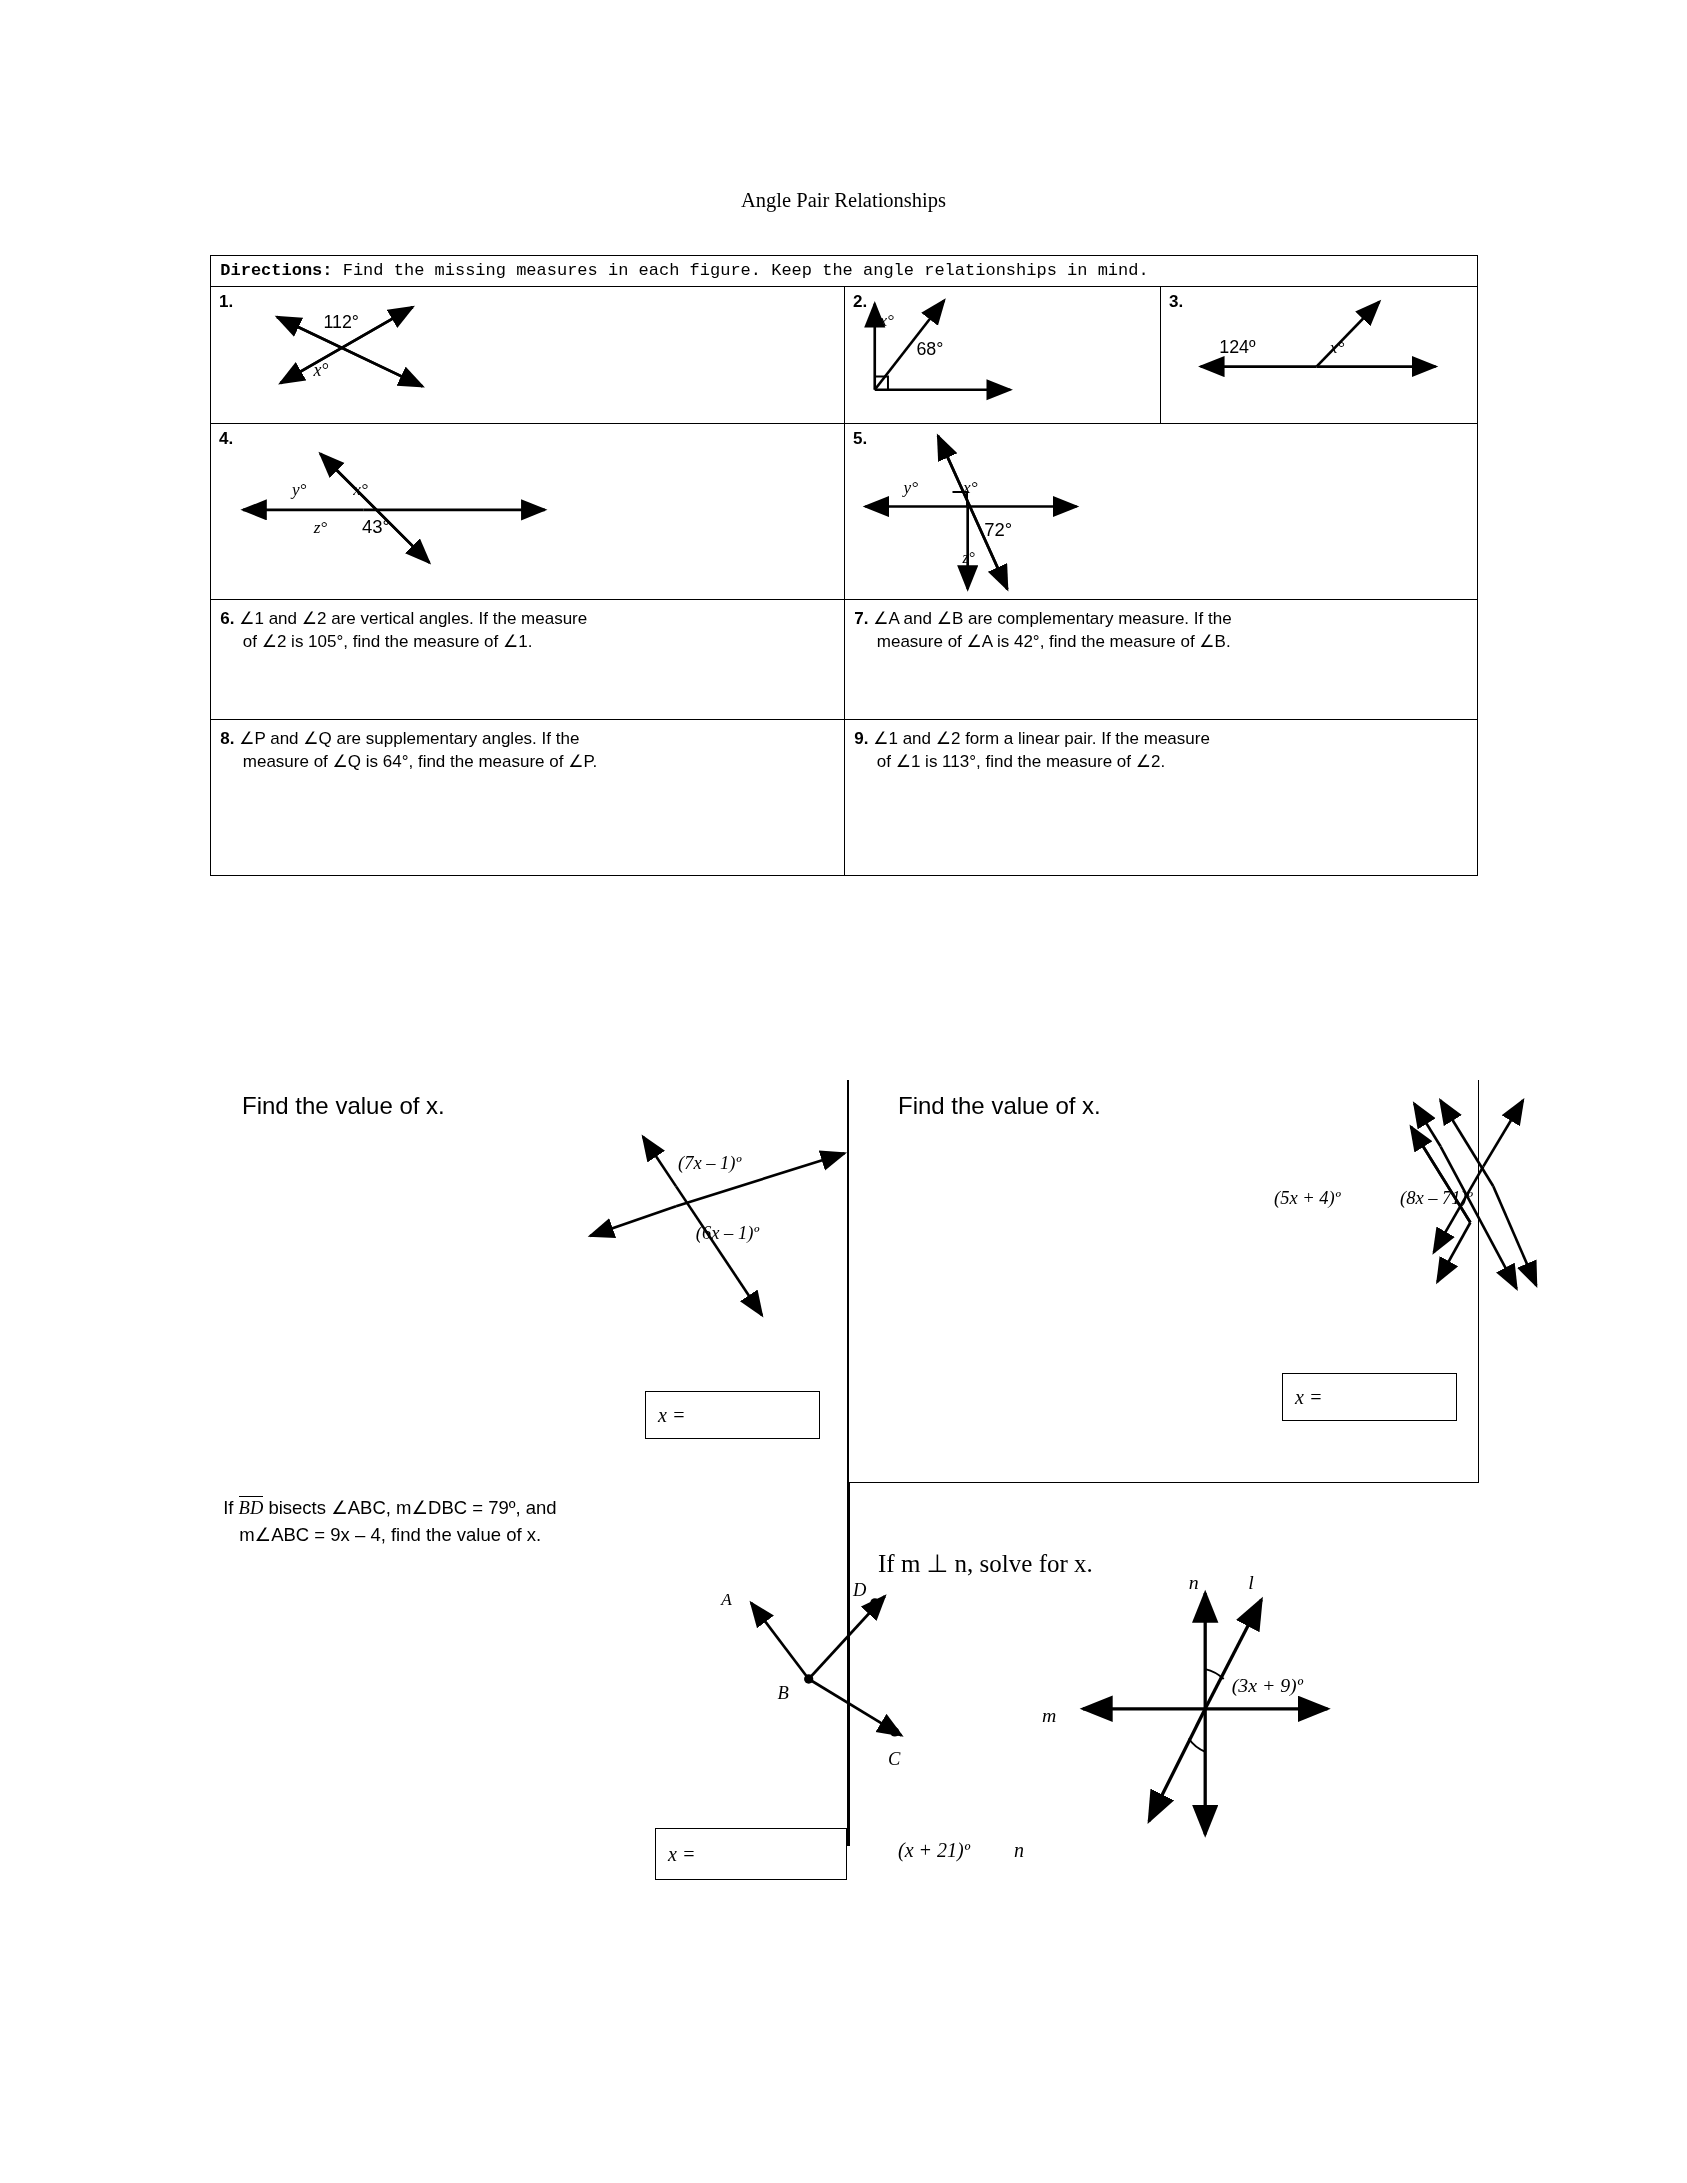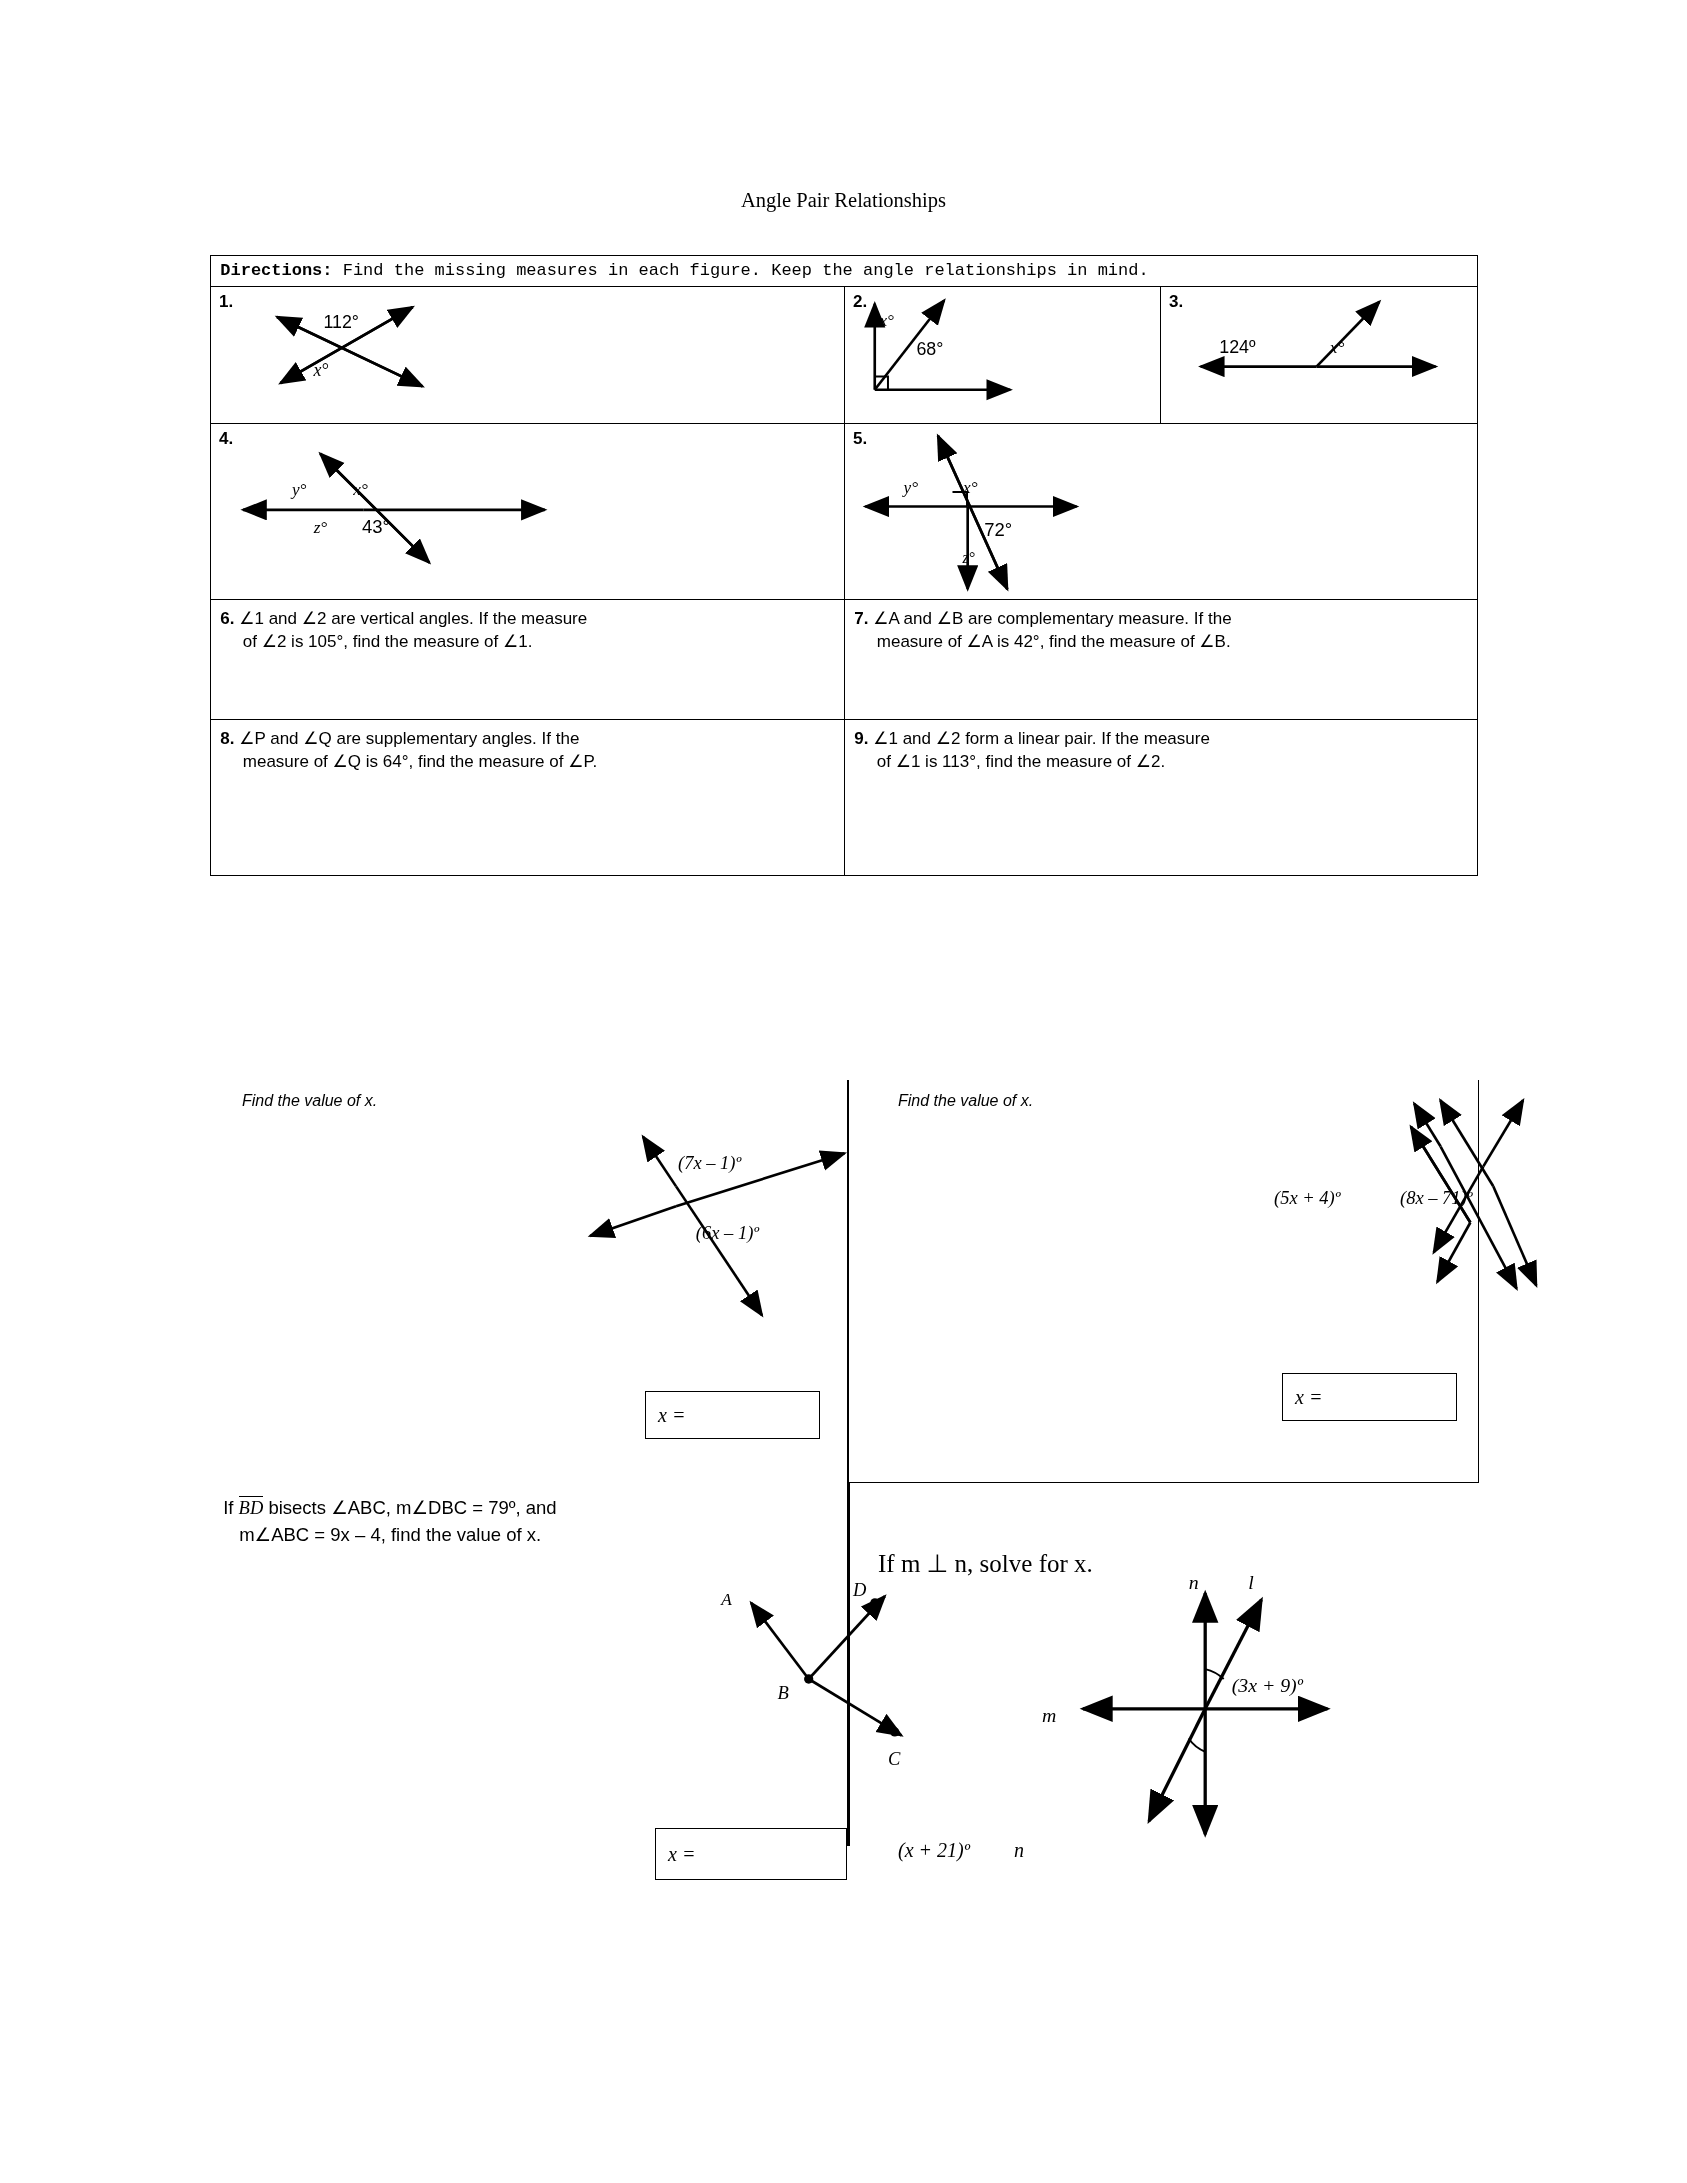--- a/index.html
+++ b/index.html
@@ -75,23 +75,22 @@
     position: absolute;
     left: 210px;
     top: 1080px;
     width: 1267px;
   }
   .lbox {
     position: absolute;
     border: 1.3px solid #000;
   }
   .findx {
-    font-size: 16px;
+    font-size: 24px;
     font-family: "Liberation Sans", sans-serif;
-    font-style: italic;
   }
   .ansbox {
     border: 1.3px solid #000;
     position: absolute;
     font-family: "Liberation Serif", serif;
     font-style: italic;
     font-size: 20px;
     box-sizing: border-box;
   }
   .ansbox span {

